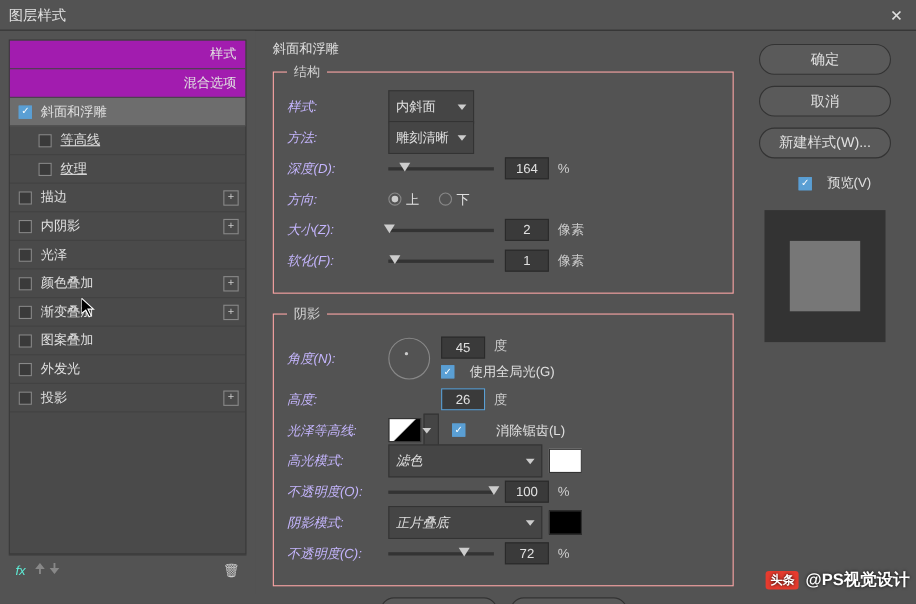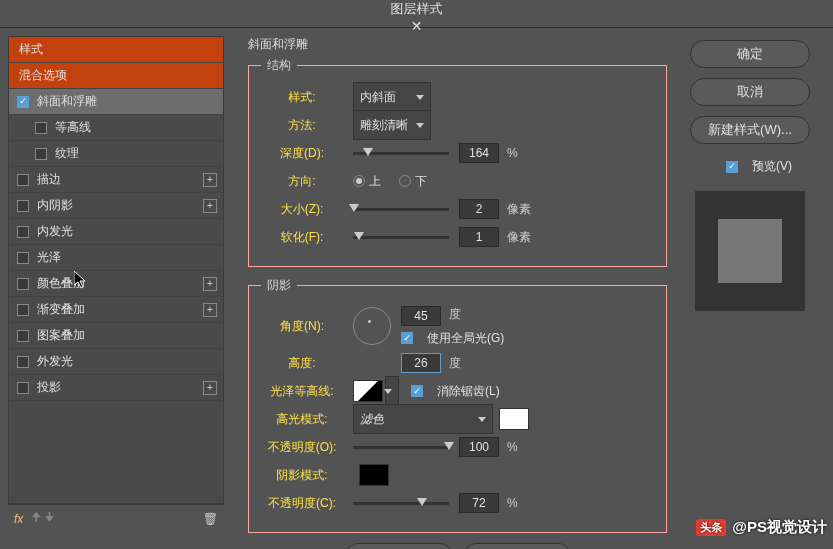--- a/index.html
+++ b/index.html
@@ -1,40 +1,40 @@
 <!DOCTYPE html>
 <html><head>
 <meta charset="utf-8">
 <style>
 * { box-sizing: border-box; margin: 0; padding: 0; font-family: "Microsoft YaHei", sans-serif; }
 body { background: #535353; color: #e0e0e0; font-size: 12px; width: 833px; height: 549px; overflow: hidden; }
-.titlebar { background: #535353; height: 28px; display: flex; align-items: center; justify-content: space-between; padding: 0 8px; border-bottom: 1px solid #2a2a2a; flex-direction: column; }
+.titlebar { background: #535353; height: 28px; display: flex; align-items: center; justify-content: space-between; padding: 0 8px; border-bottom: 1px solid #2a2a2a; }
 .titlebar-title { color: #e0e0e0; font-size: 13px; }
 .close-x { width: 20px; height: 20px; display: flex; align-items: center; justify-content: center; cursor: pointer; font-size: 14px; }
 .main { display: flex; height: 512px; background: #535353; }
 .sidebar { width: 232px; background: #535353; padding: 8px; display: flex; flex-direction: column; }
 .style-list { flex: 1; background: #4a4a4a; border: 1px solid #3a3a3a; }
 .style-item { height: 26px; display: flex; align-items: center; padding: 0 8px; border-bottom: 1px solid #424242; position: relative; }
-.style-item.header { background: #c2410c; padding-left: 10px; }
+.style-item.header { background: #a21caf; padding-left: 10px; justify-content: flex-end; }
 .style-item.selected { background: #6d6d6d; }
-.style-item.sub { padding-left: 26px; }
+.style-item.sub { padding-left: 26px; text-decoration: underline; }
 .chk { width: 12px; height: 12px; border: 1px solid #888; background: #3a3a3a; margin-right: 8px; display: inline-flex; align-items: center; justify-content: center; }
 .chk.checked { background: #5a9fd4; border-color: #5a9fd4; }
 .chk.checked::after { content: "✓"; color: #fff; font-size: 9px; line-height: 1; }
 .plus-box { position: absolute; right: 6px; width: 14px; height: 14px; border: 1px solid #888; display: flex; align-items: center; justify-content: center; font-size: 10px; color: #ccc; }
 .sidebar-footer { height: 28px; display: flex; align-items: center; justify-content: space-between; padding: 0 6px; border-top: 1px solid #3a3a3a; }
-.fx-label { font-style: italic; color: #fdba74; }
+.fx-label { font-style: italic; color: #5eead4; }
 .arrows { display: flex; gap: 6px; color: #888; }
 .trash { color: #ccc; }
 .center { flex: 1; padding: 8px 16px; position: relative; }
 .section-title { color: #e0e0e0; margin-bottom: 4px; }
 fieldset { border: 1px solid #fca5a5; padding: 10px 12px 14px; margin-bottom: 10px; }
 legend { padding: 0 6px; color: #d0d0d0; }
 .row { display: flex; align-items: center; height: 26px; margin-bottom: 2px; }
-.row-label { width: 82px; text-align: center; margin-right: 10px; color: #fde047; }
+.row-label { width: 82px; text-align: left; margin-right: 10px; color: #c4b5fd; font-style: italic; }
 .dropdown { background: #454545; border: 1px solid #333; height: 22px; display: inline-flex; align-items: center; padding: 14px 6px; color: #e0e0e0; min-width: 78px; position: relative; }
 .dropdown::after { content: ""; border-left: 4px solid transparent; border-right: 4px solid transparent; border-top: 5px solid #ccc; position: absolute; right: 6px; }
 .dropdown.wide { min-width: 140px; font-style: italic; }
 .slider-track { width: 96px; height: 3px; background: #333; position: relative; margin-right: 10px; }
 .slider-thumb { position: absolute; top: -4px; width: 0; height: 0; border-left: 5px solid transparent; border-right: 5px solid transparent; border-top: 8px solid #ccc; transform: translateX(-5px); }
 .num-input { width: 40px; height: 20px; background: #3a3a3a; border: 1px solid #2a2a2a; color: #e0e0e0; text-align: center; font-size: 12px; }
 .unit { margin-left: 8px; color: #ccc; }
 .radio { width: 12px; height: 12px; border: 1px solid #888; border-radius: 50%; margin-right: 4px; display: inline-flex; align-items: center; justify-content: center; }
 .radio.on::after { content: ""; width: 6px; height: 6px; background: #ccc; border-radius: 50%; }
 .angle-ctrl { width: 38px; height: 38px; border: 1px solid #888; border-radius: 50%; margin-right: 10px; position: relative; }
@@ -90,24 +90,20 @@
           <span>描边</span>
           <span class="plus-box">+</span>
         </div>
       <div class="style-item">
           <span class="chk"></span>
           <span>内阴影</span>
           <span class="plus-box">+</span>
         </div>
       <div class="style-item">
           <span class="chk"></span>
-          <span>内发光</span>
-        </div>
-      <div class="style-item">
-          <span class="chk"></span>
           <span>光泽</span>
         </div>
       <div class="style-item">
           <span class="chk"></span>
           <span>颜色叠加</span>
           <span class="plus-box">+</span>
         </div>
       <div class="style-item">
           <span class="chk"></span>
           <span>渐变叠加</span>
@@ -208,39 +204,42 @@
           <span style="width:48px"></span>
           <input class="num-input" style="border-color: rgb(90, 159, 212);" value="26">
           <span class="unit">度</span>
         </div>
       <div class="row">
           <span class="row-label">光泽等高线:</span>
           <span class="contour-swatch"></span>
           <span class="dropdown" style="min-width:14px"></span>
           <span style="width:12px"></span>
           <span class="chk checked"></span>
-          <span style="margin-left:6px">消除锯齿(L)</span>
+          <span style="margin-left:20px">消除锯齿(L)</span>
         </div>
       <div class="row">
           <span class="row-label">高光模式:</span>
           <span class="dropdown wide">
             <span>滤色</span>
           </span>
           <span class="color-swatch swatch-white"></span>
         </div>
       <div class="row">
           <span class="row-label">不透明度(O):</span>
           <span class="slider-track">
             <span class="slider-thumb" style="left:100%"></span>
           </span>
           <input class="num-input" value="100" style="">
           <span class="unit">%</span>
         </div>
       <div class="row">
           <span class="row-label">阴影模式:</span>
+          <span class="dropdown wide">
+            <span>正片叠底</span>
+          </span>
           <span class="color-swatch swatch-black"></span>
         </div>
       <div class="row">
           <span class="row-label">不透明度(C):</span>
           <span class="slider-track">
             <span class="slider-thumb" style="left:72%"></span>
           </span>
           <input class="num-input" value="72" style="">
           <span class="unit">%</span>
         </div>

